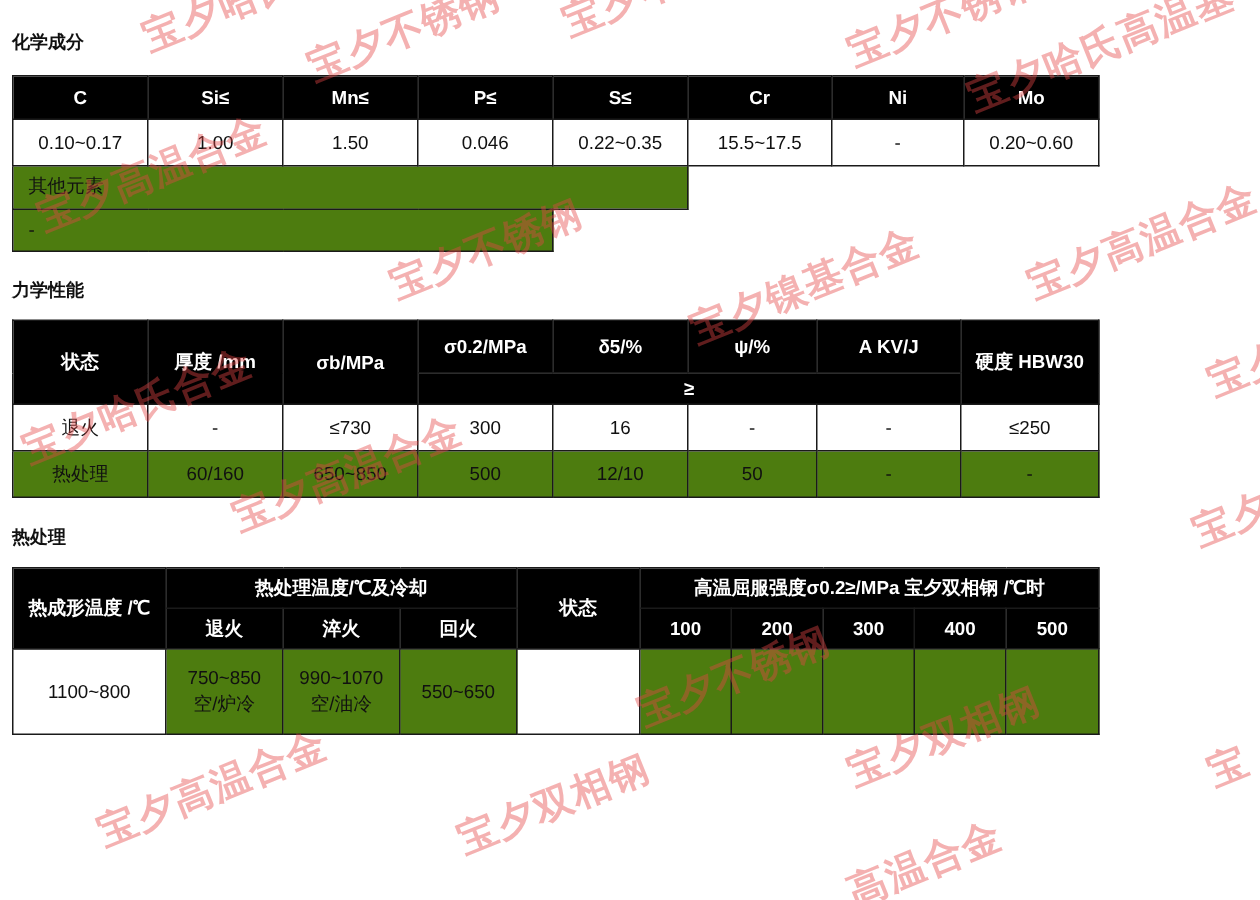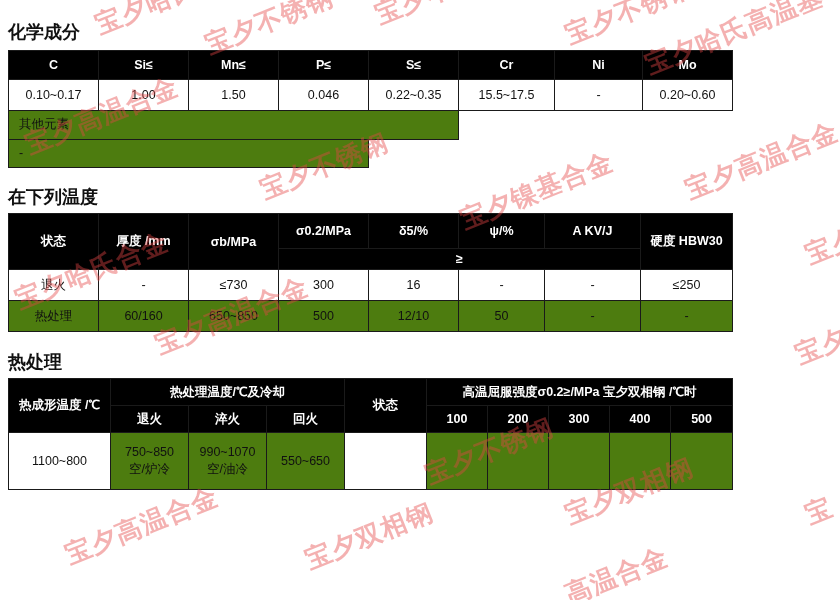--- a/index.html
+++ b/index.html
@@ -17,21 +17,21 @@
   }
   .page {
     position: relative;
     width: 840px;
     height: 600px;
     padding: 0;
     box-sizing: border-box;
     z-index: 2;
   }
   .section-title {
-    font-size: 18px;
+    font-size: 12px;
     font-weight: bold;
     color: #111;
     margin: 0;
     padding: 0;
   }
   .s1-title { position: absolute; left: 8px; top: 20px; }
   .s2-title { position: absolute; left: 8px; top: 185px; }
   .s3-title { position: absolute; left: 8px; top: 350px; }
 
   table {
@@ -167,21 +167,21 @@
         <td class="other-label cell-shade" colspan="5">其他元素</td>
         <td colspan="3" style="border:none;background:transparent"></td>
       </tr>
       <tr>
         <td class="other-val cell-shade" colspan="4">-</td>
         <td colspan="4" style="border:none;background:transparent"></td>
       </tr>
     </tbody>
   </table>
 
-  <h2 class="section-title s2-title">在下列温度</h2>
+  <h2 class="section-title s2-title">力学性能</h2>
 
   <table id="tbl-mech">
     <colgroup>
       <col style="width:90px">
         <col style="width:90px">
         <col style="width:90px">
         <col style="width:90px">
       <col style="width:90px">
         <col style="width:86px">
         <col style="width:96px">

